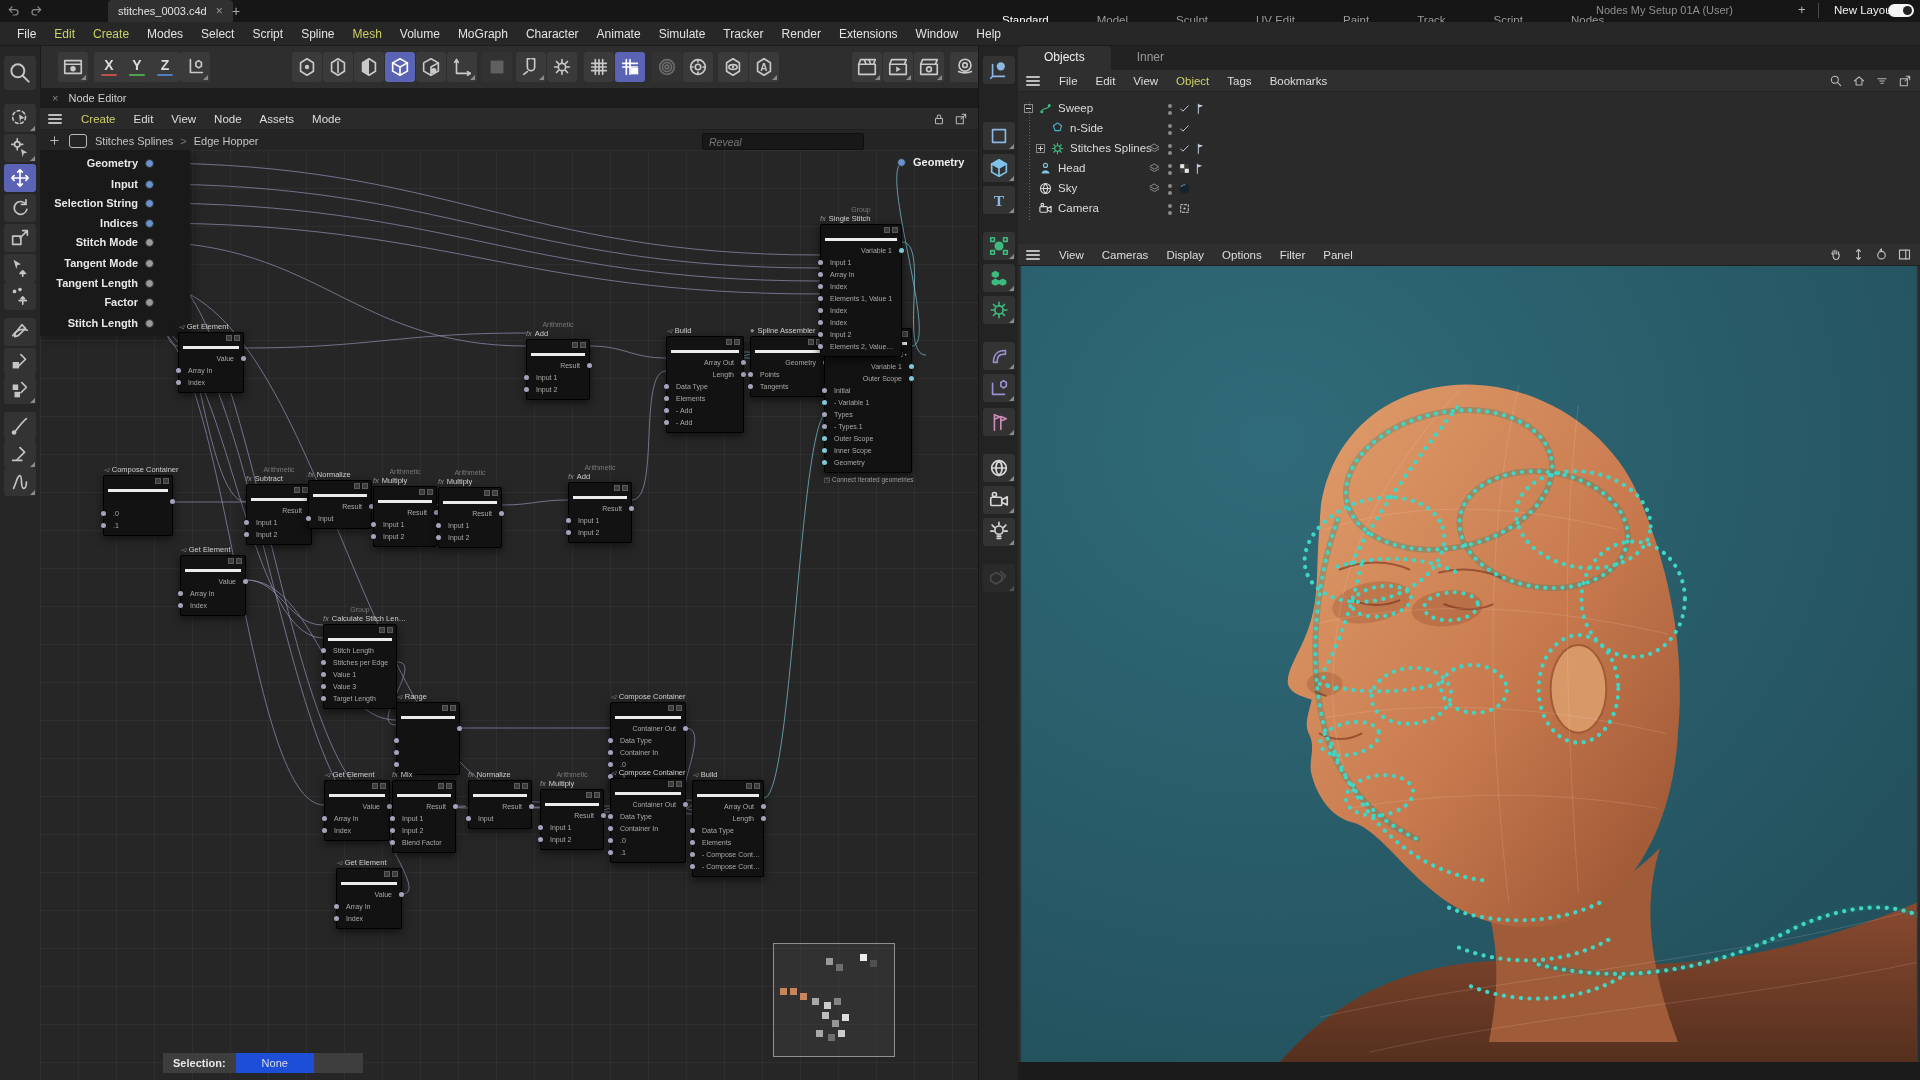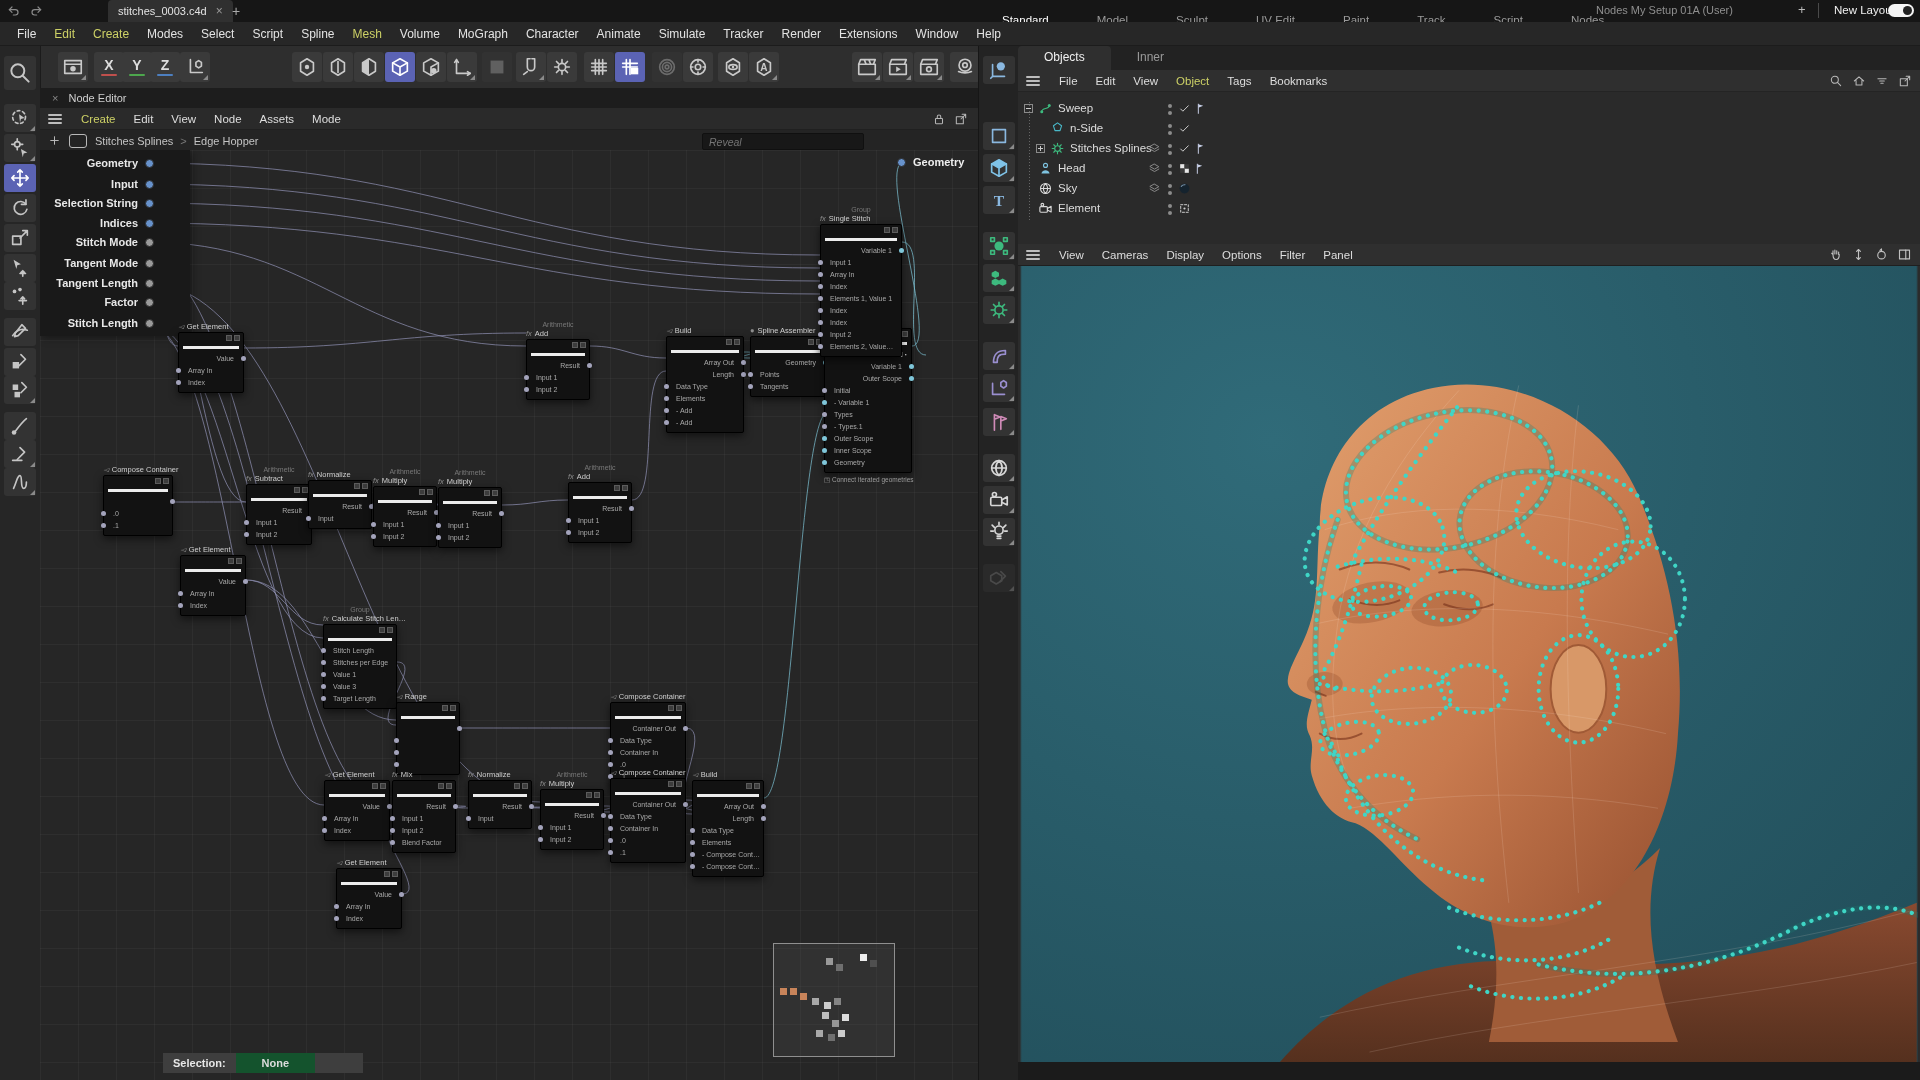--- a/index.html
+++ b/index.html
@@ -87,21 +87,21 @@
   .pr.out .pdot{transform:translateX(3px);}
   .pr.in .pdot{transform:translateX(-3px);}
   .pdot.cy{background:#7fc6d9;}
   .hdrlbl{color:#f0f0f0;font-weight:bold;margin-right:6px;}
   .nfoot{margin-top:3px;color:#9c9c9c;font-size:6.5px;width:90px;line-height:8px;}
   
   #minimap{position:absolute;left:733px;top:793px;width:120px;height:112px;border:1px solid #8f8f8f;background:rgba(82,82,82,.25);z-index:5;}
   #minimap .mmsq{position:absolute;width:7px;height:7px;}
   #sel-bar{position:absolute;left:123px;top:903px;width:200px;height:20px;background:#3e3e3e;z-index:5;display:flex;align-items:center;font-size:11px;}
   #sel-bar .k{font-weight:bold;color:#e8e8e8;padding:0 10px;}
-  #sel-bar .v{color:#dcdcdc;background:#14532d;height:100%;display:flex;align-items:center;padding:0 26px;font-weight:bold;}
+  #sel-bar .v{color:#dcdcdc;background:#1d4ed8;height:100%;display:flex;align-items:center;padding:0 26px;}
   
   #rightpanel{position:absolute;left:1018px;top:46px;width:902px;height:1034px;background:#2b2b2b;}
   #obj-tabs{position:absolute;left:0;top:0;width:100%;height:24px;background:#222;display:flex;}
   .otab{padding:4px 26px;font-size:12px;color:#9a9a9a;}
   .otab.active{background:#2f2f2f;color:#f0f0f0;border-radius:4px 4px 0 0;}
   #obj-menu{position:absolute;left:0;top:24px;width:100%;height:22px;background:#2f2f2f;display:flex;align-items:center;font-size:11.5px;border-bottom:1px solid #242424;box-sizing:border-box;}
   #obj-menu .burger{margin:0 10px 0 8px;}
   #obj-menu-icons{margin-left:auto;display:flex;gap:9px;margin-right:8px;color:#b8b8b8;}
   #obj-menu-icons .mi{width:14px;height:14px;}
   #obj-tree{position:absolute;left:0;top:46px;width:100%;height:152px;background:#2a2a2a;}
@@ -1319,21 +1319,21 @@
             </svg></span>
         </div>
         <div class="orow" style="top: 106px;">
           <span style="width:6px"></span>
           <span style="width:9px"></span>
           <span class="oicon"><svg class="ic" viewBox="0 0 24 24" style="color:#d8d8d8">
               <rect x="3" y="9" width="12" height="9" rx="1.5"></rect>
               <path d="M15 12l6-3.5v9L15 14.5"></path>
               <circle cx="7" cy="6" r="2.2"></circle>
             </svg></span>
-          <span>Element</span>
+          <span>Camera</span>
           <span class="ocol" style="left:130px"><span class="chip"></span></span>
           <span class="ocol dots2" style="left:150px">
             <i></i>
             <i></i>
           </span>
           <span class="ocol tagic" style="left:160px"><svg class="ic" viewBox="0 0 24 24" style="color: rgb(207, 207, 207); width: 13px; height: 13px;">
               <rect x="5" y="5" width="14" height="14" stroke-dasharray="4 3"></rect>
               <circle cx="12" cy="12" r="2" fill="currentColor" stroke="none"></circle>
             </svg></span>
         </div>

